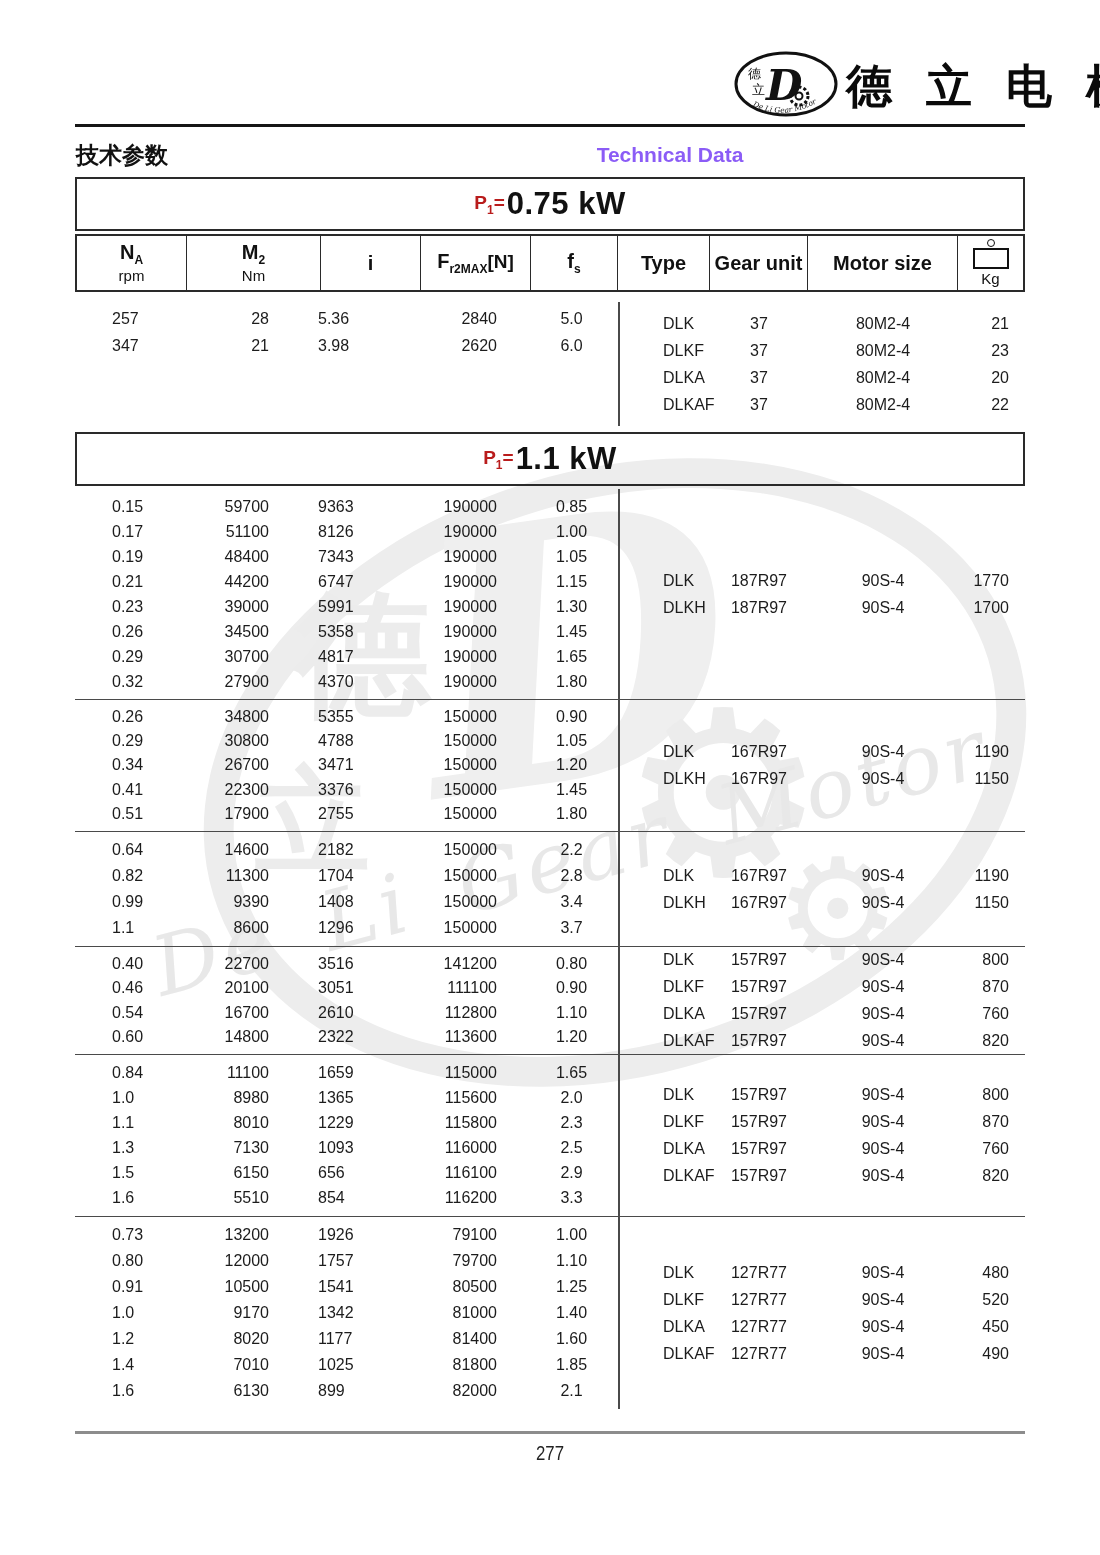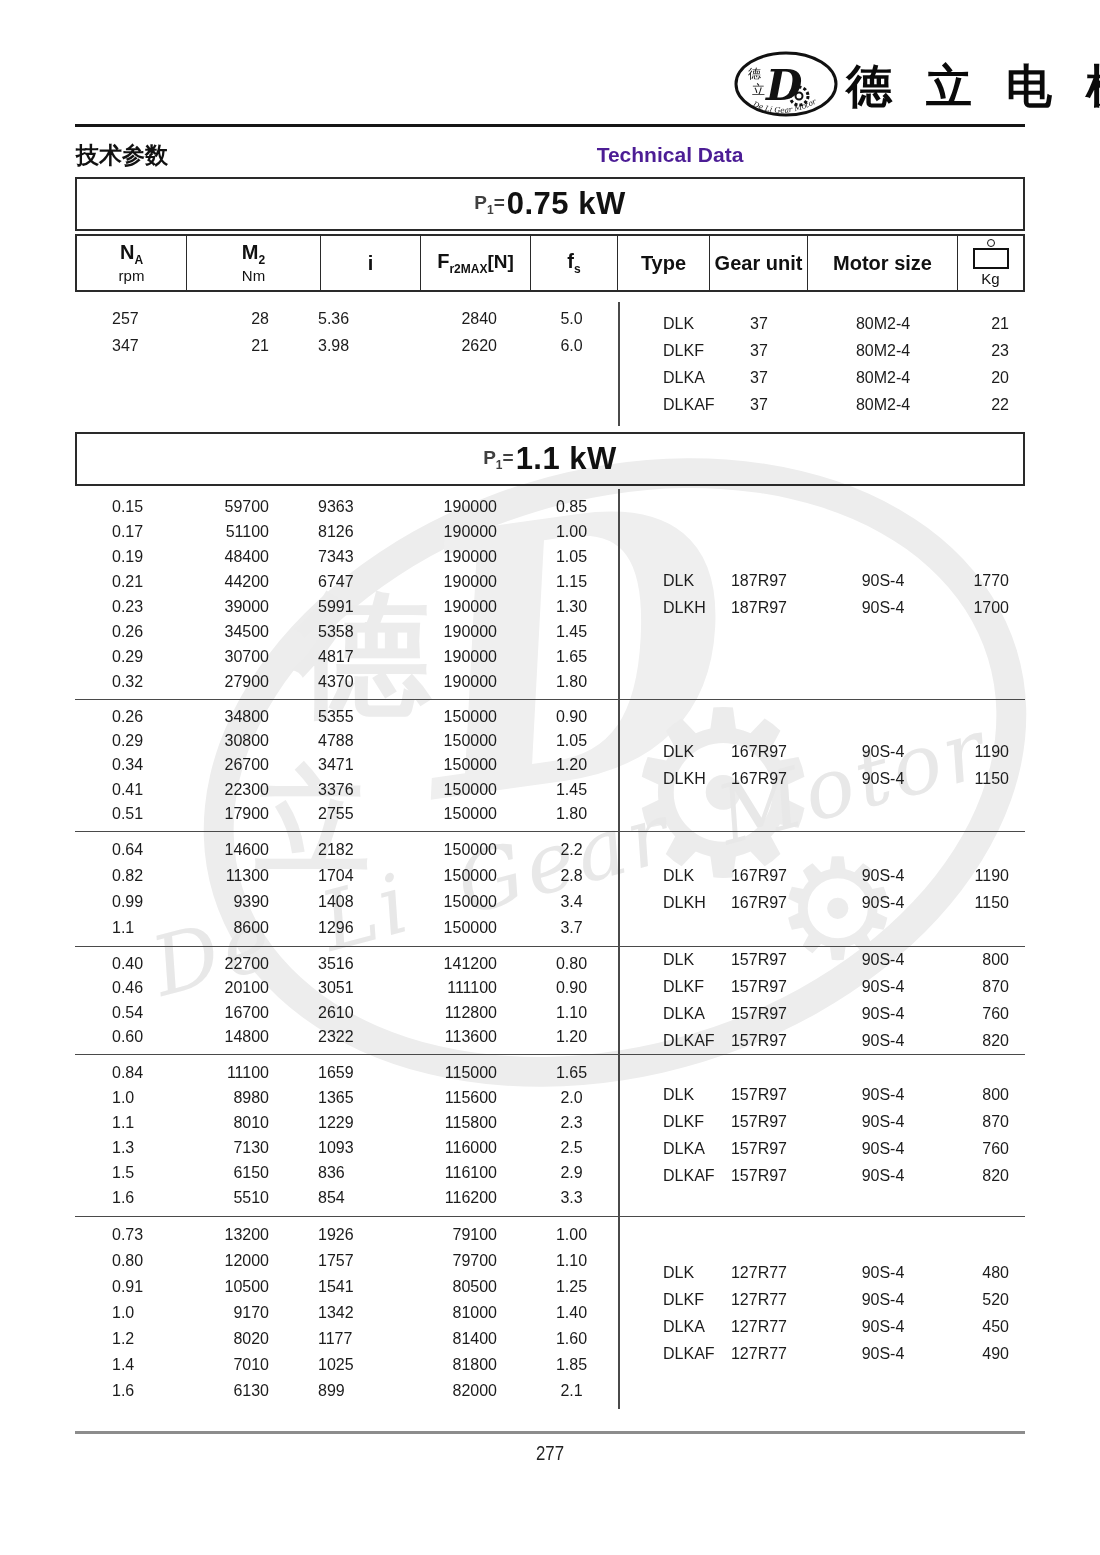--- a/index.html
+++ b/index.html
@@ -21,26 +21,26 @@
            font-style:italic;font-size:82px;color:#e8e8e8;transform:rotate(-15deg);
            letter-spacing:4px;word-spacing:22px;white-space:nowrap;}
   
   .logo{position:absolute;left:733px;top:50px;z-index:1;}
   .brand{position:absolute;left:846px;top:56px;width:190px;z-index:1;
          font-family:"DejaVu Serif",serif;font-weight:bold;font-size:46px;
          letter-spacing:9px;color:#0a0a0a;white-space:nowrap;}
   .top-rule{position:absolute;left:75px;top:124px;width:950px;height:3px;background:#161616;z-index:1;}
   .sub-cn{position:absolute;left:76px;top:140px;font-size:23px;font-weight:bold;color:#111;z-index:1;}
   .sub-en{position:absolute;left:565px;top:143px;width:210px;text-align:center;
-          font-size:21px;font-weight:bold;color:#4c1d95;z-index:1;}
+          font-size:21px;font-weight:bold;color:#8b5cf6;z-index:1;}
   
   .kw-box{position:absolute;left:75px;width:946px;height:50px;border:2px solid #2a2a2a;
           background:transparent;display:flex;align-items:center;justify-content:center;z-index:1;}
   .kw-box.b1{top:177px;} .kw-box.b2{top:432px;}
-  .p-small{font-size:19px;font-weight:bold;color:#404040;}
+  .p-small{font-size:19px;font-weight:bold;color:#b91c1c;}
   .p-small sub{font-size:12px;}
   .p-big{font-size:31px;font-weight:bold;color:#111;letter-spacing:0.5px;margin-left:2px;}
   
   .col-headers{position:absolute;left:75px;top:234px;width:946px;height:54px;border:2px solid #2a2a2a;
                display:grid;grid-template-columns:109px 134px 100px 110px 87px 92px 98px 150px 66px;z-index:1;}
   .hcell{border-left:1.5px solid #2a2a2a;display:flex;flex-direction:column;
          align-items:center;justify-content:center;line-height:1.1;}
   .hcell:first-child{border-left:none;}
   .h-main{font-size:20px;font-weight:bold;color:#111;}
   .h-main sub{font-size:12px;}
@@ -470,21 +470,21 @@
           <div class="drow">
             <span class="cell c-na">1.3</span>
             <span class="cell c-m2">7130</span>
             <span class="cell c-i">1093</span>
             <span class="cell c-fr">116000</span>
             <span class="cell c-fs">2.5</span>
           </div>
           <div class="drow">
             <span class="cell c-na">1.5</span>
             <span class="cell c-m2">6150</span>
-            <span class="cell c-i">836</span>
+            <span class="cell c-i">656</span>
             <span class="cell c-fr">116100</span>
             <span class="cell c-fs">2.9</span>
           </div>
           <div class="drow">
             <span class="cell c-na">1.6</span>
             <span class="cell c-m2">5510</span>
             <span class="cell c-i">854</span>
             <span class="cell c-fr">116200</span>
             <span class="cell c-fs">3.3</span>
           </div>

